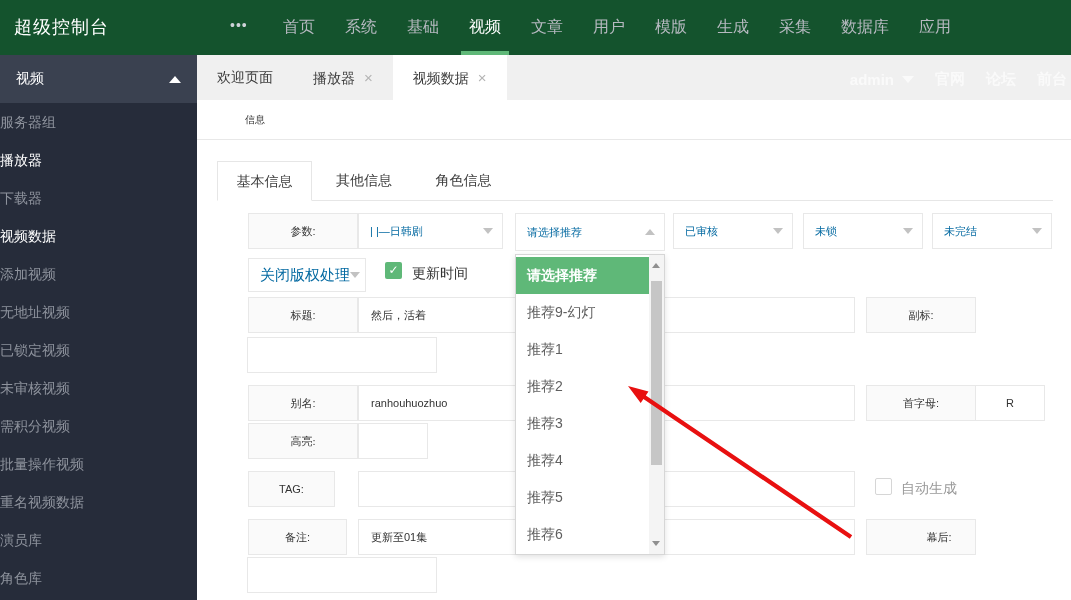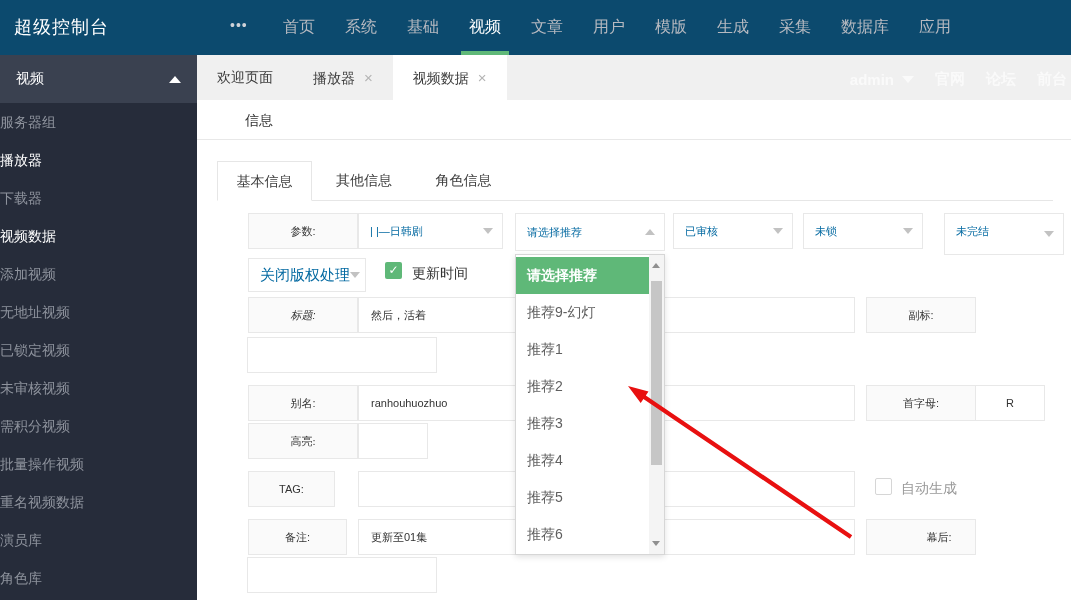--- a/index.html
+++ b/index.html
@@ -1,19 +1,19 @@
 <!DOCTYPE html>
 <html><head>
 <meta charset="utf-8">
 <style>
   html,body{margin:0;padding:0;background:#e9e9e9;}
   .page{position:relative;width:1071px;height:600px;background:#fff;overflow:hidden;
         font-family:"Liberation Sans","DejaVu Sans",sans-serif;-webkit-font-smoothing:antialiased;}
   
-  .topnav{position:absolute;left:0;top:0;width:1071px;height:55px;background:#0c4a6e;z-index:30;}
+  .topnav{position:absolute;left:0;top:0;width:1071px;height:55px;background:#14532d;z-index:30;}
   .logo{position:absolute;left:14px;top:0;line-height:55px;color:#ffffff;font-size:18px;letter-spacing:1px;}
   .nav-more{position:absolute;left:230px;top:-2px;line-height:55px;color:#cfd2d8;font-size:14px;letter-spacing:1px;cursor:pointer;}
   .nav-items{position:absolute;left:268px;top:0;height:55px;display:flex;}
   .nav-item{display:block;height:51px;line-height:53px;padding:0 8px;margin:0 7px;font-size:16px;
             color:#b6b9c0;border-bottom:4px solid transparent;text-decoration:none;cursor:pointer;}
   .nav-item.active{color:#ffffff;border-bottom-color:#5FB878;}
   
   .sidebar{position:absolute;left:0;top:55px;width:197px;height:545px;background:#262c3a;z-index:20;}
   .side-header{height:48px;background:#3a4150;color:#fff;font-size:14px;display:flex;align-items:center;
                justify-content:space-between;padding:0 16px;cursor:pointer;}
@@ -26,21 +26,21 @@
   .tab.active{background:#ffffff;}
   .tab .close{margin-left:9px;color:#b3b3b3;font-size:15px;cursor:pointer;}
   .ghost-links{position:absolute;right:4px;top:70px;z-index:12;display:flex;align-items:center;
                font-size:15px;font-weight:bold;color:#fafafa;}
   .ghost-links span{margin-left:21px;cursor:pointer;}
   .g-caret{width:0;height:0;border-left:6px solid transparent;border-right:6px solid transparent;
            border-top:7px solid #fafafa;margin-left:8px;display:inline-block;}
   
   .content-bg{position:absolute;left:197px;top:100px;width:874px;height:500px;background:#ffffff;}
   .info-bar{position:absolute;left:197px;top:100px;width:874px;height:40px;line-height:40px;
-            border-bottom:1px solid #e8e8e8;box-sizing:border-box;padding-left:48px;font-size:14px;color:#333;background:#fff;}
+            border-bottom:1px solid #e8e8e8;box-sizing:border-box;padding-left:48px;font-size:10px;color:#333;background:#fff;}
   .form-tabs{position:absolute;left:217px;top:161px;width:836px;height:39px;border-bottom:1px solid #e6e6e6;z-index:2;}
   .ftab{display:inline-block;width:95px;height:39px;line-height:39px;text-align:center;font-size:14px;color:#3c3c3c;
         box-sizing:border-box;vertical-align:top;cursor:pointer;}
   .ftab.active{background:#fff;border:1px solid #e6e6e6;border-bottom:1px solid #ffffff;height:40px;}
   
   .fbox{position:absolute;box-sizing:border-box;border:1px solid #e8e8e8;background:#fff;font-size:11px;color:#333;}
   .flabel{background:#fafafa;text-align:center;line-height:34px;}
   .finput{line-height:34px;padding:0 12px;white-space:nowrap;overflow:hidden;}
   .fselect{line-height:34px;padding:0 24px 0 11px;color:#0369a1;white-space:nowrap;overflow:hidden;cursor:pointer;}
   .caret{position:absolute;right:9px;top:50%;width:0;height:0;margin-top:-3px;
@@ -149,35 +149,35 @@
     <i class="caret up"></i>
   </div>
   <div class="fbox fselect" style="left:673px;top:213px;width:120px;height:36px;">
     <span>已审核</span>
     <i class="caret"></i>
   </div>
   <div class="fbox fselect" style="left:803px;top:213px;width:120px;height:36px;">
     <span>未锁</span>
     <i class="caret"></i>
   </div>
-  <div class="fbox fselect" style="left:932px;top:213px;width:120px;height:42px;margin-left:12px;">
+  <div class="fbox fselect" style="left:932px;top:213px;width:120px;height:36px;">
     <span>未完结</span>
     <i class="caret"></i>
   </div>
 
   <div class="fbox fselect" style="left:248px;top:258px;width:118px;height:34px;line-height:32px;padding-right:20px;font-size:15px;">
     <span>关闭版权处理</span>
     <i class="caret" style="right:5px;"></i>
   </div>
   <div class="cb checked" style="left:385px;top:262px;">
     <span>✓</span>
   </div>
   <div class="ftext" style="left:412px;top:257px;">更新时间</div>
 
-  <div class="fbox flabel" style="left:248px;top:297px;width:110px;height:36px;font-style:italic;">标题:</div>
+  <div class="fbox flabel" style="left:248px;top:297px;width:110px;height:36px;">标题:</div>
   <div class="fbox finput" style="left:358px;top:297px;width:497px;height:36px;">然后，活着</div>
   <div class="fbox flabel" style="left:866px;top:297px;width:110px;height:36px;">副标:</div>
   <div class="fbox finput" style="left:247px;top:337px;width:190px;height:36px;"></div>
 
   <div class="fbox flabel" style="left:248px;top:385px;width:110px;height:36px;">别名:</div>
   <div class="fbox finput" style="left:358px;top:385px;width:497px;height:36px;">ranhouhuozhuo</div>
   <div class="fbox flabel" style="left:866px;top:385px;width:110px;height:36px;">首字母:</div>
   <div class="fbox finput" style="left:975px;top:385px;width:70px;height:36px;text-align:center;padding:0;">R</div>
 
   <div class="fbox flabel" style="left:248px;top:423px;width:110px;height:36px;font-family:Liberation Serif, serif;">高亮:</div>

